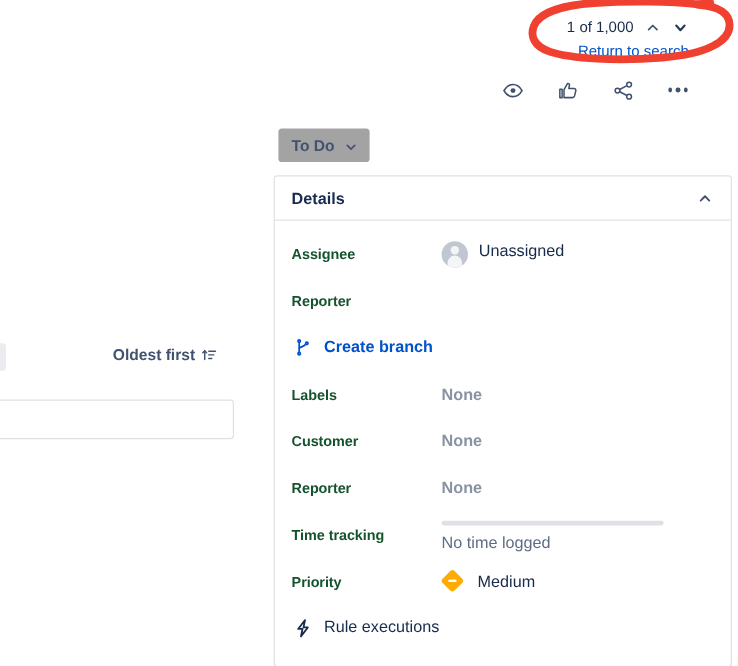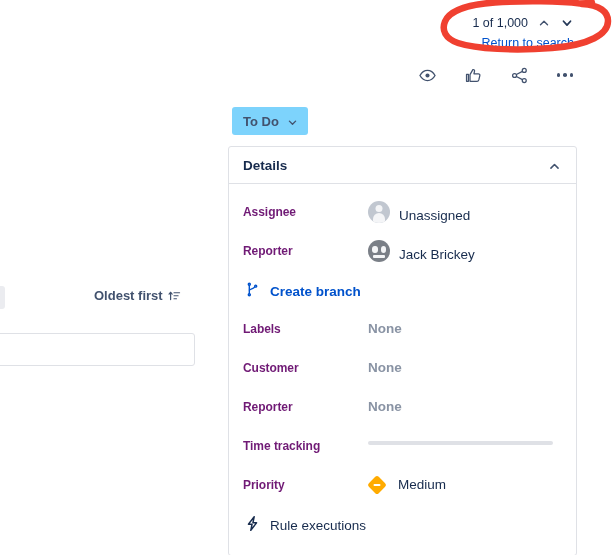--- a/index.html
+++ b/index.html
@@ -138,21 +138,21 @@
     border-radius: 50%;
     background: #42526E;
     display: block;
   }
 
   
   .status-btn {
     position: absolute;
     left: 232px;
     top: 107px;
-    background: #7dd3fc;
+    background: #a3a3a3;
     border-radius: 3px;
     height: 28px;
     padding: 0 10px 0 11px;
     display: flex;
     align-items: center;
     gap: 8px;
     font-size: 13px;
     font-weight: 700;
     color: #42526E;
     cursor: pointer;
@@ -164,21 +164,21 @@
     display: inline-block;
     position: relative;
     top: 0px;
   }
 
   
   .details-panel {
     position: absolute;
     left: 228px;
     top: 146px;
-    width: 349px;
+    width: 382px;
     background: #ffffff;
     border: 1px solid #DFE1E6;
     border-radius: 3px;
     box-sizing: border-box;
   }
   .details-header {
     height: 37px;
     display: flex;
     align-items: center;
     justify-content: space-between;
@@ -205,27 +205,27 @@
     align-items: center;
     min-height: 39px;
     padding: 0 14px;
     box-sizing: border-box;
   }
   .field-label {
     width: 125px;
     flex: 0 0 125px;
     font-size: 12px;
     font-weight: 700;
-    color: #701a75;
+    color: #14532d;
     letter-spacing: -0.05px;
   }
   .field-value {
     flex: 1;
     display: flex;
-    align-items: flex-end;
+    align-items: flex-start;
     gap: 9px;
     font-size: 13.5px;
     color: #172B4D;
   }
   .field-value.muted { color: #8993A4; font-weight: bold; }
   .field-value.link  { color: #0052CC; font-weight: 700; }
 
   
   .avatar {
     width: 22px;
@@ -443,28 +443,20 @@
       <div class="field-row">
         <div class="field-label">Assignee</div>
         <div class="field-value">
           <span class="avatar unassigned"></span>
           <span>Unassigned</span>
         </div>
       </div>
 
       <div class="field-row">
         <div class="field-label">Reporter</div>
-        <div class="field-value">
-          <span class="avatar jack">
-            <span class="eye l"></span>
-              <span class="eye r"></span>
-              <span class="mouth"></span>
-          </span>
-          <span>Jack Brickey</span>
-        </div>
       </div>
 
       <div class="field-row">
         <div class="field-value link">
           <span class="icon-inline">
             <svg viewBox="0 0 16 16" width="15" height="15" fill="none" stroke="#0052CC" stroke-width="1.5" stroke-linecap="round">
               <path d="M4.6 3.4 L4.6 12.6"></path>
               <circle cx="4.6" cy="2.4" r="1.1"></circle>
               <circle cx="4.6" cy="13.6" r="1.1"></circle>
               <circle cx="11.4" cy="4.4" r="1.1"></circle>
@@ -487,20 +479,21 @@
 
       <div class="field-row">
         <div class="field-label">Reporter</div>
         <div class="field-value muted">None</div>
       </div>
 
       <div class="field-row">
         <div class="field-label">Time tracking</div>
         <div class="tt-wrap">
           <div class="tt-bar"></div>
+          <div class="tt-text">No time logged</div>
         </div>
       </div>
 
       <div class="field-row">
         <div class="field-label">Priority</div>
         <div class="field-value">
           <span class="priority-diamond"></span>
           <span>Medium</span>
         </div>
       </div>

